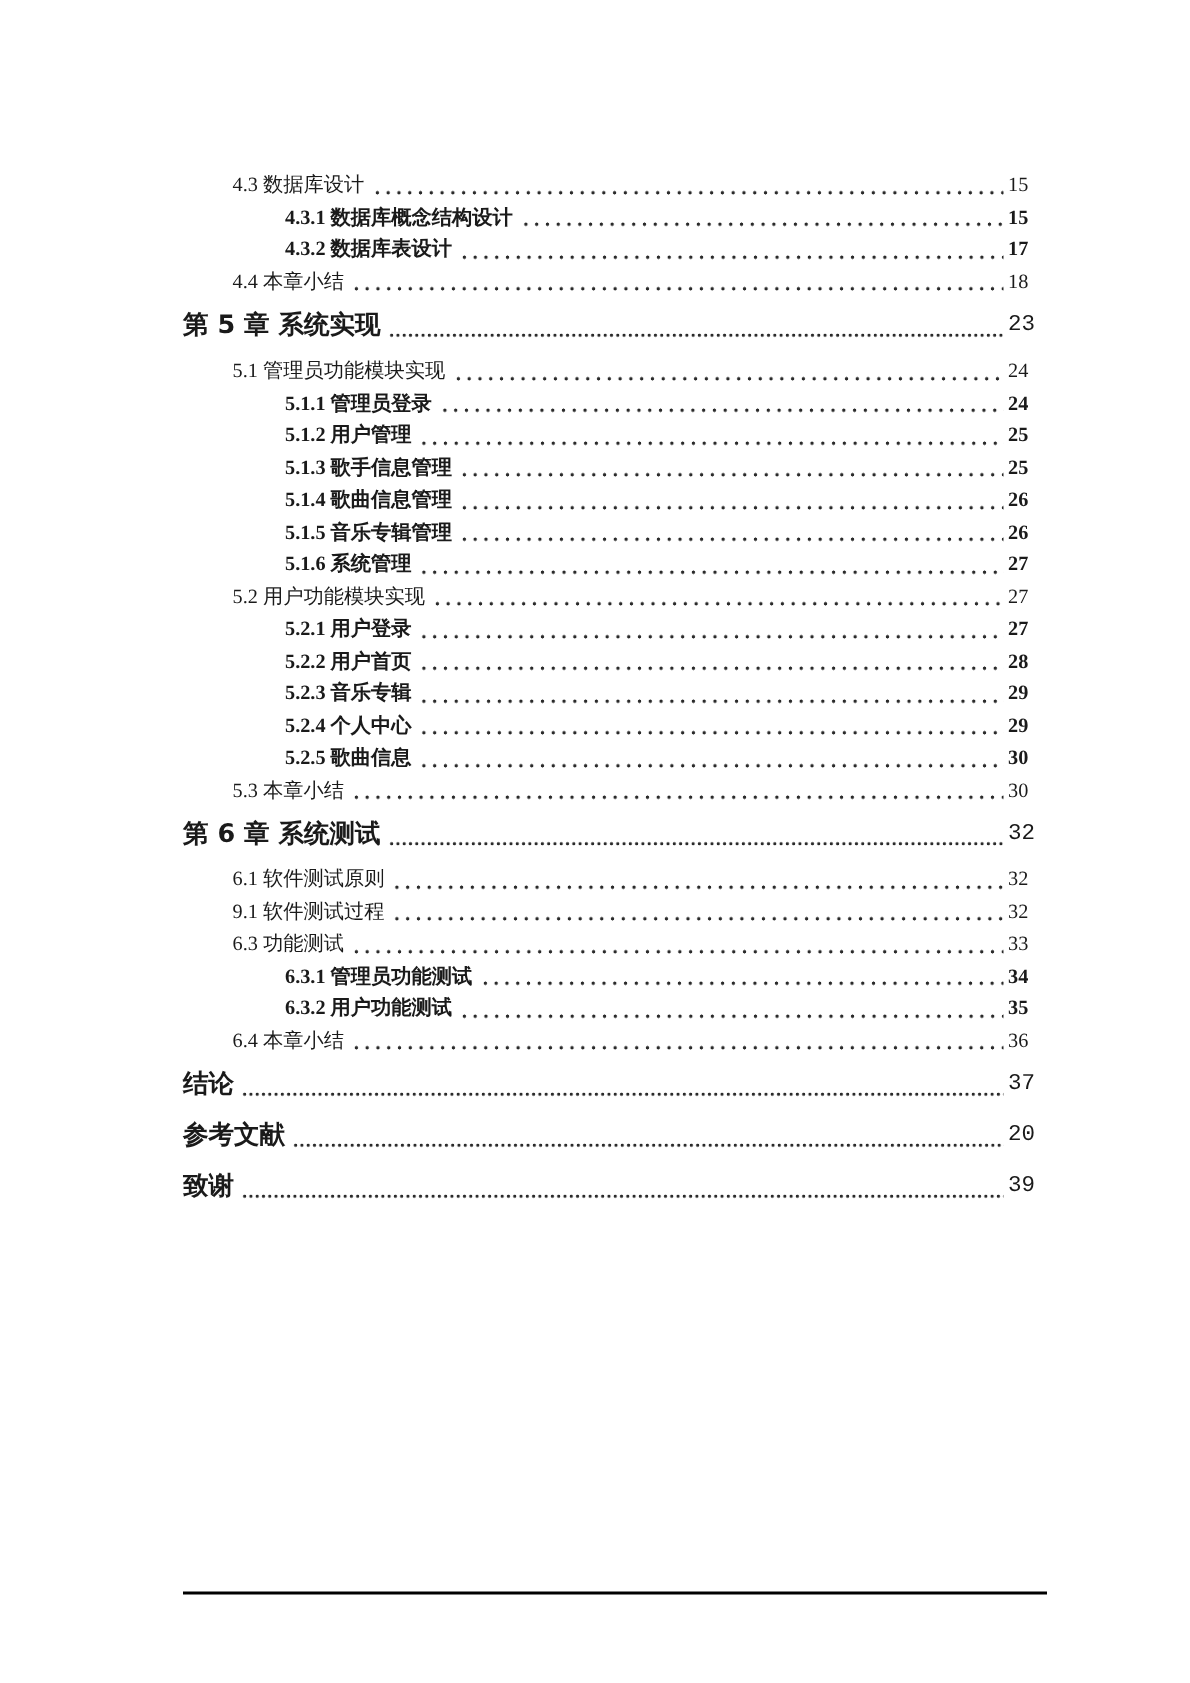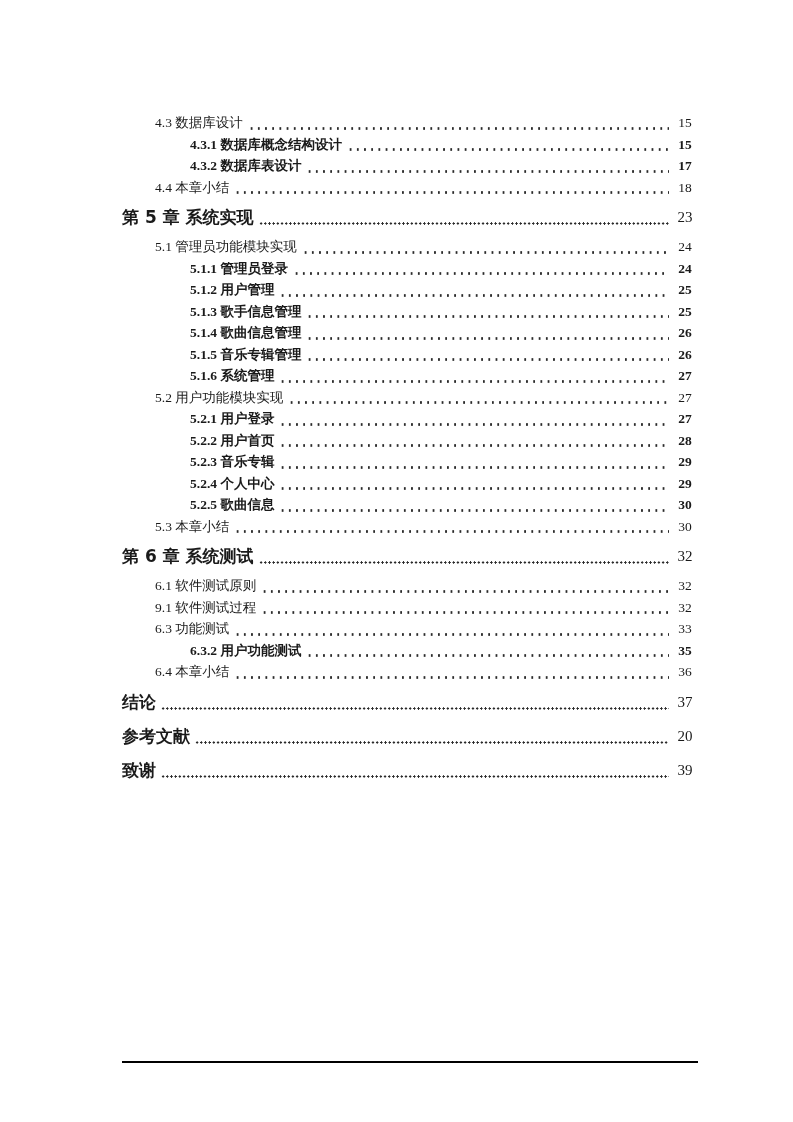--- a/index.html
+++ b/index.html
@@ -30,21 +30,21 @@
     white-space: pre;
   }
   .row .leader {
     flex: 1 1 auto;
     align-self: stretch;
     margin: 0 3px 0 5px;
     background-repeat: repeat-x;
   }
   .row .page-num {
     min-width: 26px;
-    text-align: center;
+    text-align: left;
     white-space: pre;
   }
   
   .level-l1 {
     font-size: 13.5px;
     line-height: 21.5px;
     height: 21.5px;
     padding-left: 33px;
   }
   
@@ -67,21 +67,21 @@
     line-height: 30px;
     height: 30px;
     margin: 4px 0;
   }
   .level-chapter .label {
     font-weight: 700;
     font-family: "DejaVu Sans", "Liberation Sans", sans-serif;
   }
   .level-chapter .page-num {
     font-size: 15px;
-    font-family: Liberation Serif, serif;
+    font-family: Liberation Mono, monospace;
     margin-top: 22px;
   }
   .level-chapter .leader {
     background-image: radial-gradient(circle, #2a2a2a 1px, rgba(0,0,0,0) 1.25px);
     background-size: 4.2px 3px;
     background-position: left bottom 7px;
   }
   .footer-rule {
     position: absolute;
     left: 122px;
@@ -205,20 +205,25 @@
     <span class="label">9.1 软件测试过程</span>
     <span class="leader"></span>
     <span class="page-num">32</span>
   </div>
       <div class="row level-l1">
     <span class="label">6.3 功能测试</span>
     <span class="leader"></span>
     <span class="page-num">33</span>
   </div>
       <div class="row level-l2">
+    <span class="label">6.3.1 管理员功能测试</span>
+    <span class="leader"></span>
+    <span class="page-num">34</span>
+  </div>
+      <div class="row level-l2">
     <span class="label">6.3.2 用户功能测试</span>
     <span class="leader"></span>
     <span class="page-num">35</span>
   </div>
       <div class="row level-l1">
     <span class="label">6.4 本章小结</span>
     <span class="leader"></span>
     <span class="page-num">36</span>
   </div>
       <div class="row level-chapter">

